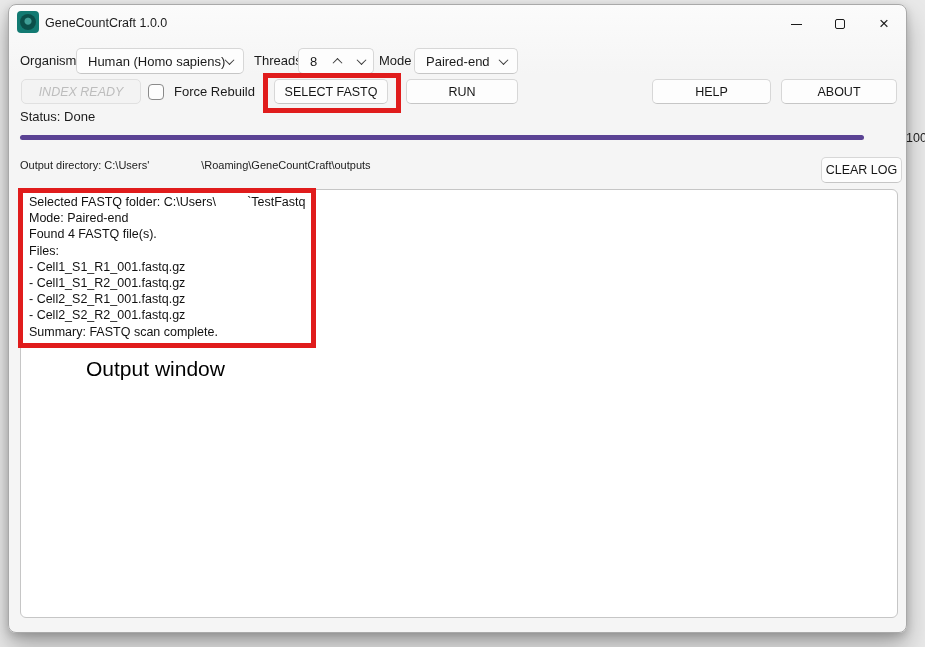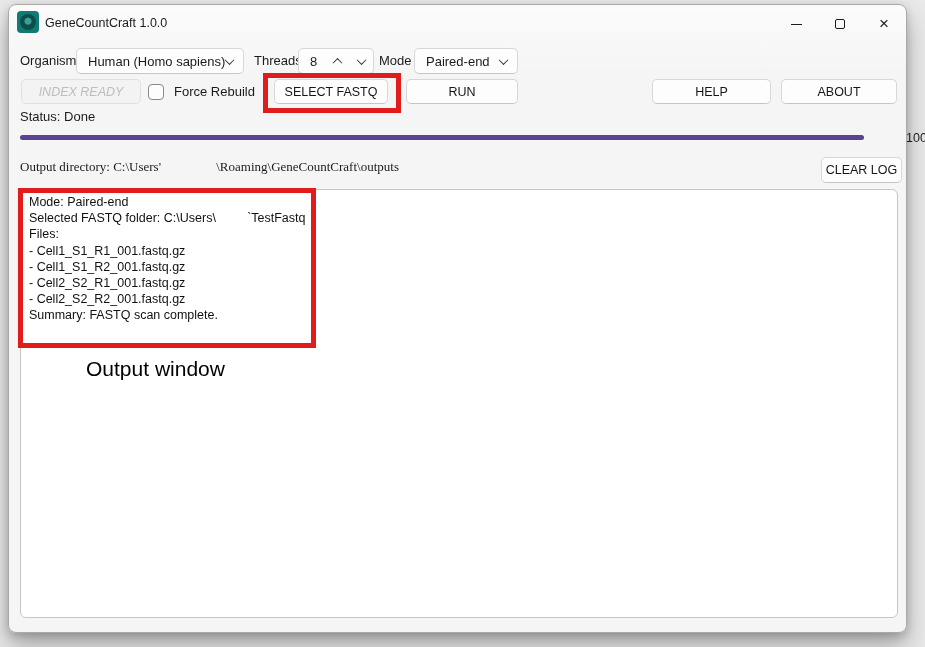--- a/index.html
+++ b/index.html
@@ -65,21 +65,21 @@
 
   .checkbox-wrap { position:absolute; display:flex; align-items:center; gap:10px; height:25px; }
   .checkbox-box { width:16px; height:16px; border:1.4px solid #8a8a8a; border-radius:4px; background:#fdfdfd; }
   .checkbox-label { font-size:13px; color:#1b1b1b; }
 
   .status-text { position:absolute; font-size:13px; color:#1b1b1b; }
 
   .progress { position:absolute; height:5px; border-radius:3px; }
   .progress-pct { position:absolute; font-size:12.5px; color:#1b1b1b; }
 
-  .outdir { position:absolute; font-size:13px; color:#1b1b1b; white-space:pre;font-family:Liberation Serif, serif; }
+  .outdir { position:absolute; font-size:11px; color:#1b1b1b; white-space:pre; }
 
   .log-area {
     position:absolute; left:11px; top:184px; width:878px; height:429px;
     background:#ffffff; border:1px solid #c6c6c6; border-radius:6px;
     padding:4px 8px; overflow:hidden;
   }
   .log-line { font-size:12.5px; line-height:16.2px; color:#111; white-space:pre; }
 
   .annot-rect { position:absolute; border-style:solid; background:transparent; pointer-events:none; }
   .annot-label { position:absolute; font-size:21px; color:#000; }
@@ -141,22 +141,23 @@
   <div class="btn" style="left:772px; top:74px; width:116px;">ABOUT</div>
 
   <div class="status-text" style="left:11px; top:104px;">Status: Done</div>
   <div class="progress" style="left:11px; top:130px; width:844px; background:#5b4394;"></div>
   <div class="progress-pct" style="left:860px; top:126px;margin-left:37px;">100%</div>
 
   <div class="outdir" style="left:11px; top:154px;">Output directory: C:\Users'                 \Roaming\GeneCountCraft\outputs</div>
   <div class="btn" style="left:812px; top:152px; width:81px; height:26px;">CLEAR LOG</div>
 
   <div class="log-area">
+    <div class="log-line">Selected FASTQ folder: C:\Users\         `TestFastq</div>
     <div class="log-line">Mode: Paired-end</div>
-    <div class="log-line">Selected FASTQ folder: C:\Users\         `TestFastq</div>
+    <div class="log-line">Found 4 FASTQ file(s).</div>
     <div class="log-line">Files:</div>
     <div class="log-line">- Cell1_S1_R1_001.fastq.gz</div>
     <div class="log-line">- Cell1_S1_R2_001.fastq.gz</div>
     <div class="log-line">- Cell2_S2_R1_001.fastq.gz</div>
     <div class="log-line">- Cell2_S2_R2_001.fastq.gz</div>
     <div class="log-line">Summary: FASTQ scan complete.</div>
   </div>
 
   <div class="annot-rect" style="left:254px; top:68px; width:138px; height:40px; border-width:5px; border-color:#e01c1c;"></div>
   <div class="annot-rect" style="left:9px; top:183px; width:298px; height:160px; border-width:5px; border-color:#e01c1c;"></div>

